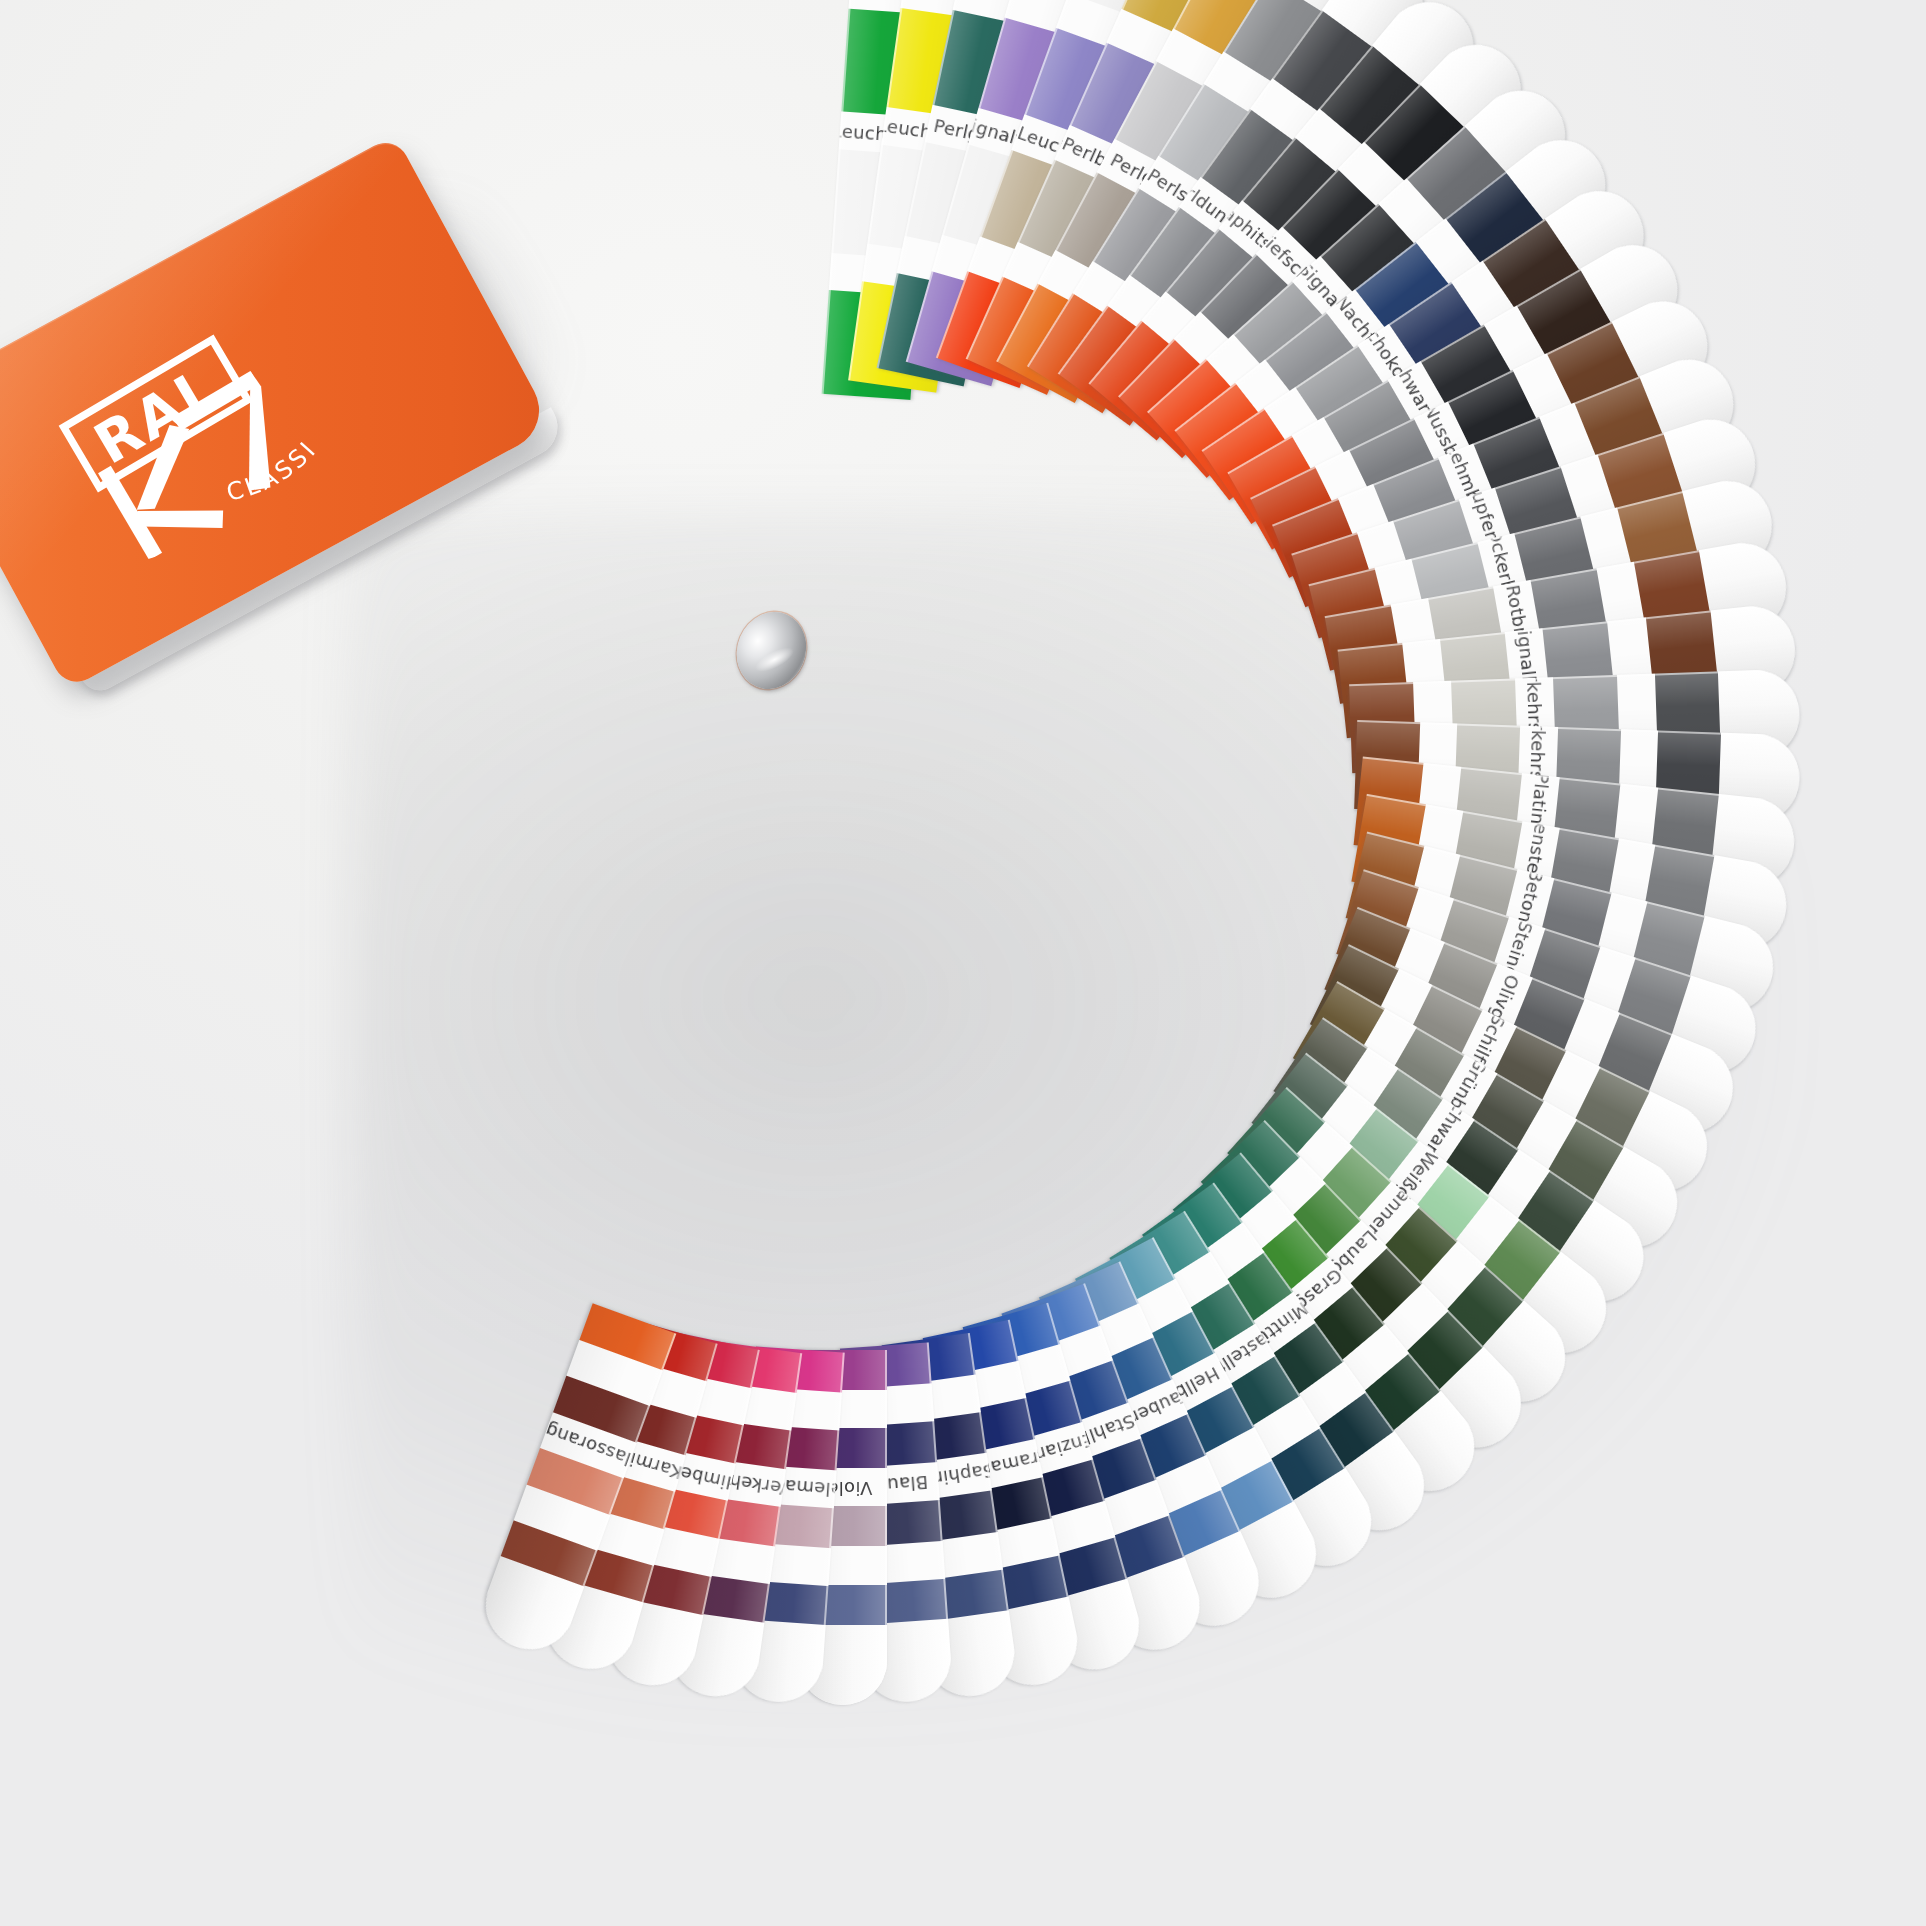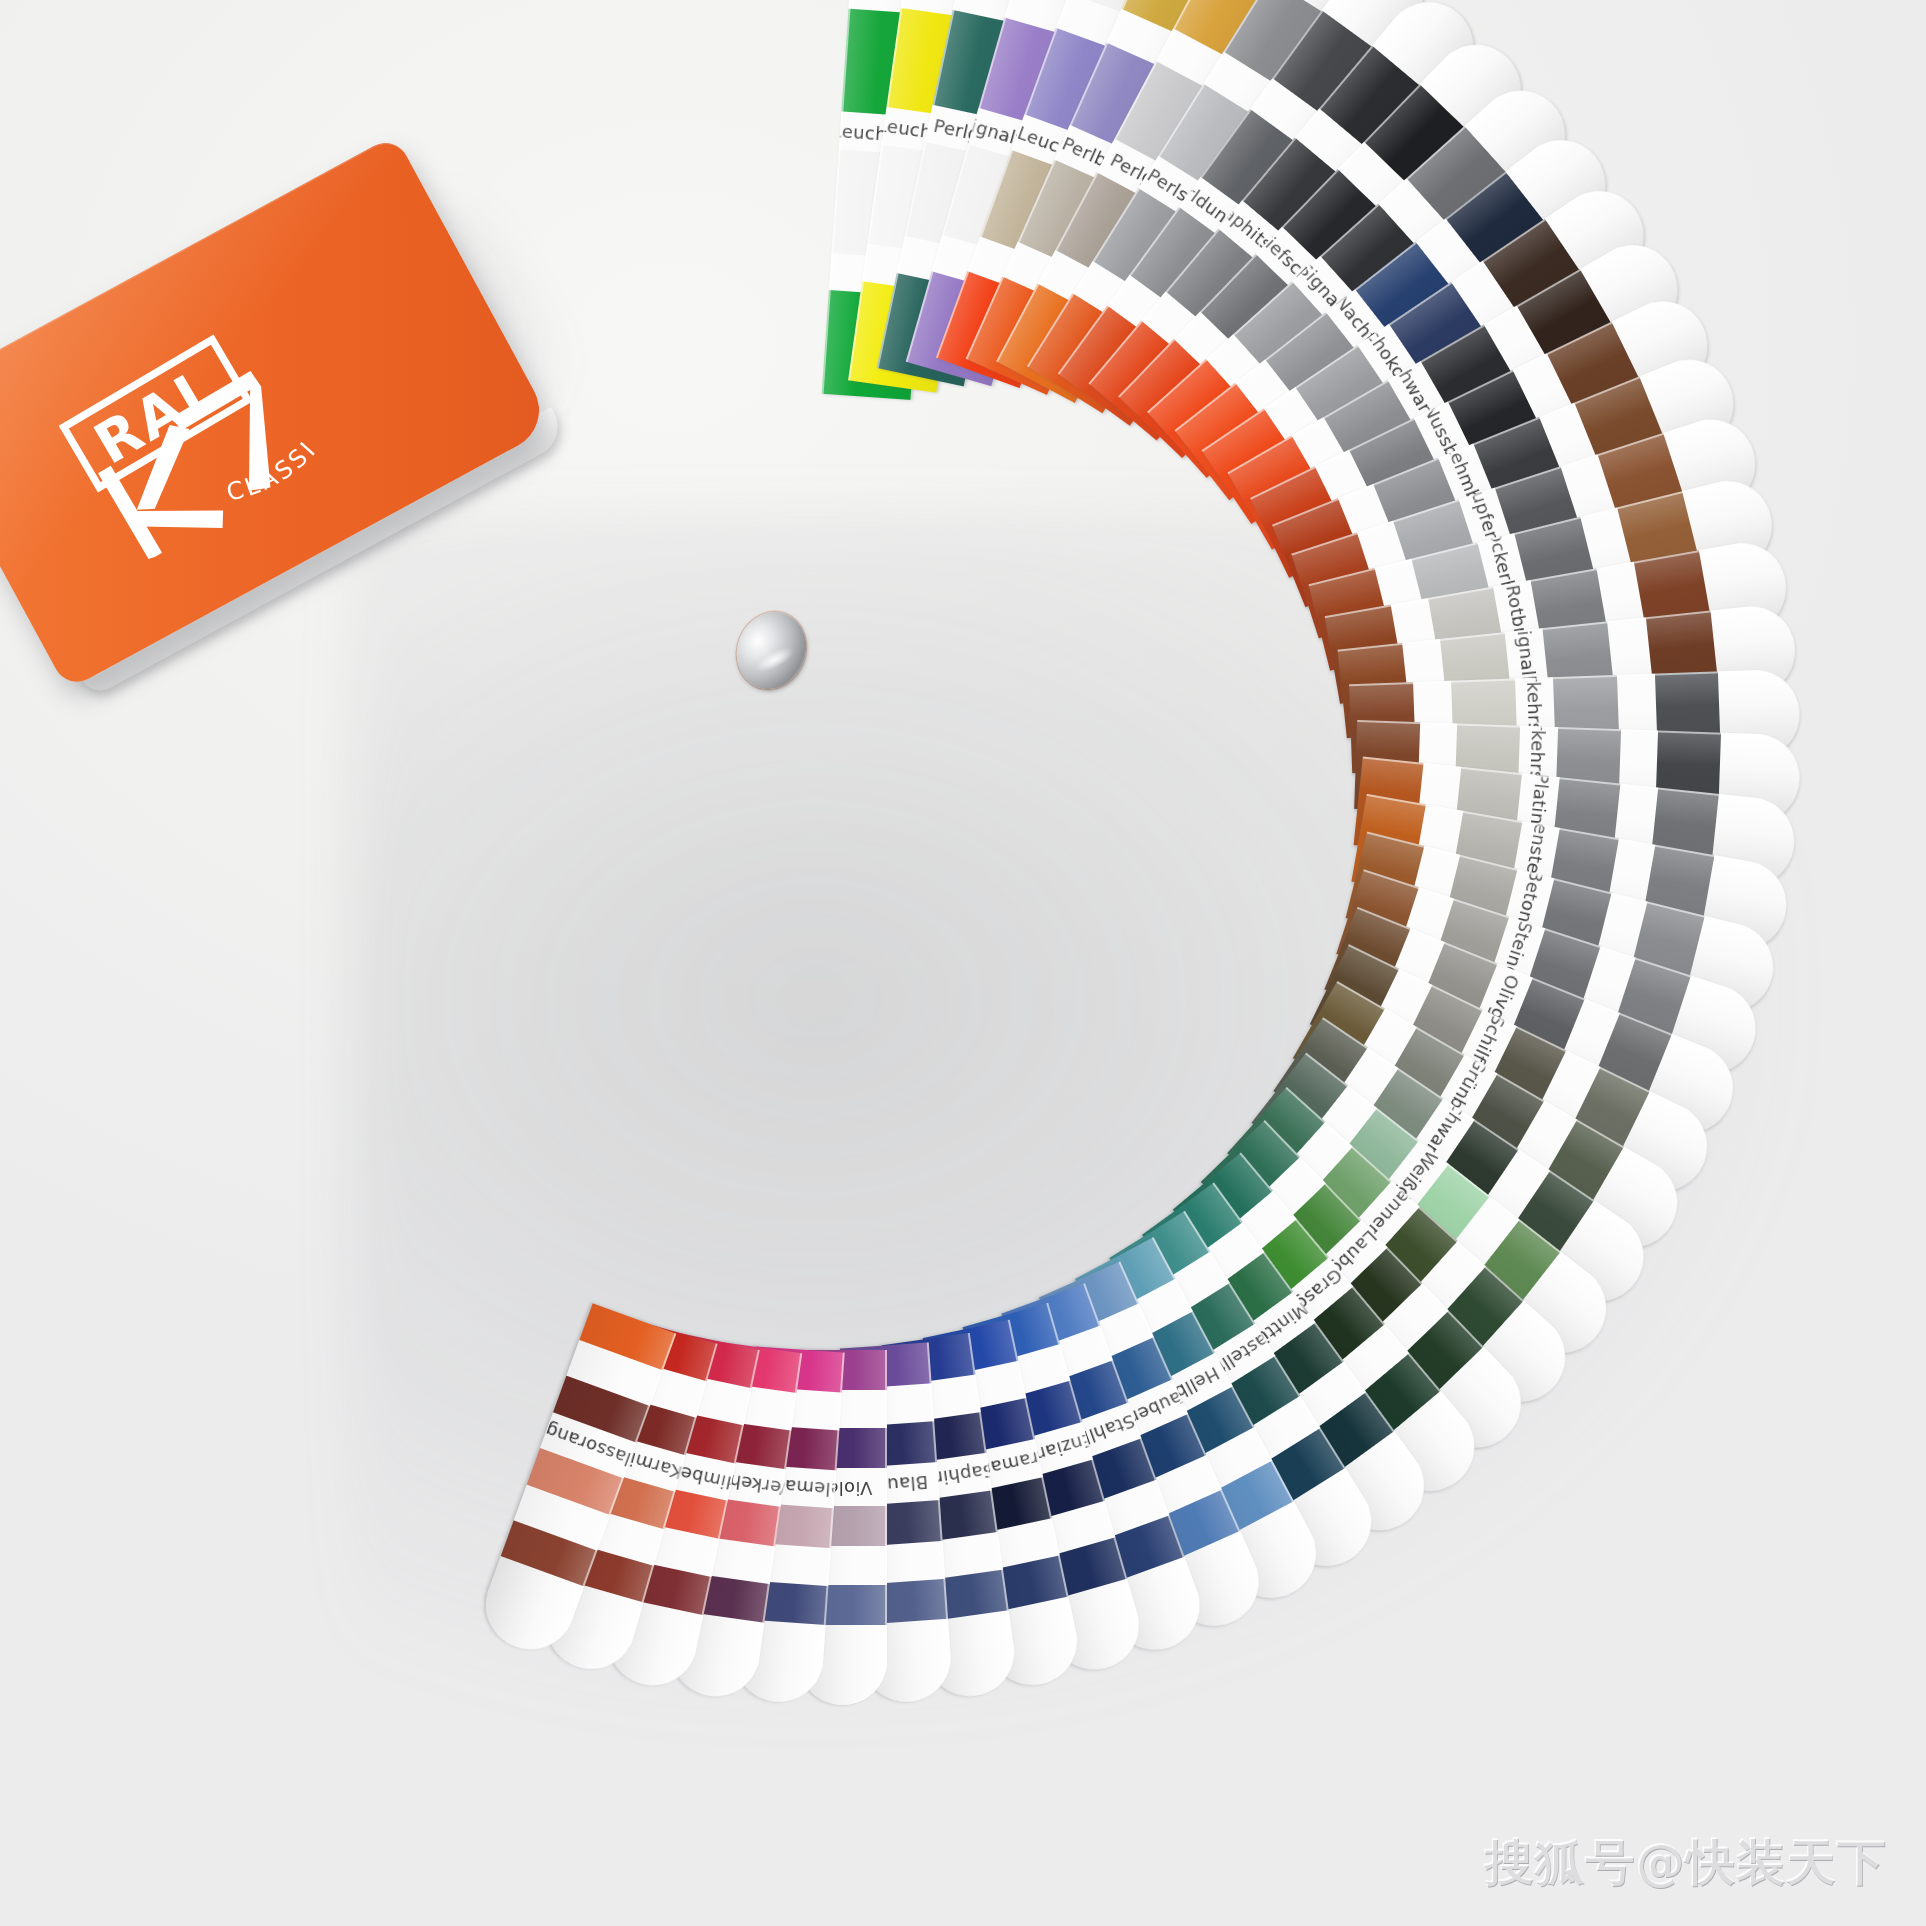--- a/index.html
+++ b/index.html
@@ -987,16 +987,15 @@
         </defs>
         <text font-family="DejaVu Sans, sans-serif" font-size="36" font-weight="400" fill="#ffffff" letter-spacing="5">
           <textPath href="#classicArc" startOffset="2%">CLASSIC</textPath>
         </text>
       </svg>
     </div>
   </div>
 
   <div id="rivet"></div>
 
-  <div id="watermark">搜狐号@快装天下</div>
 
 </div>
 
 
 </body></html>

